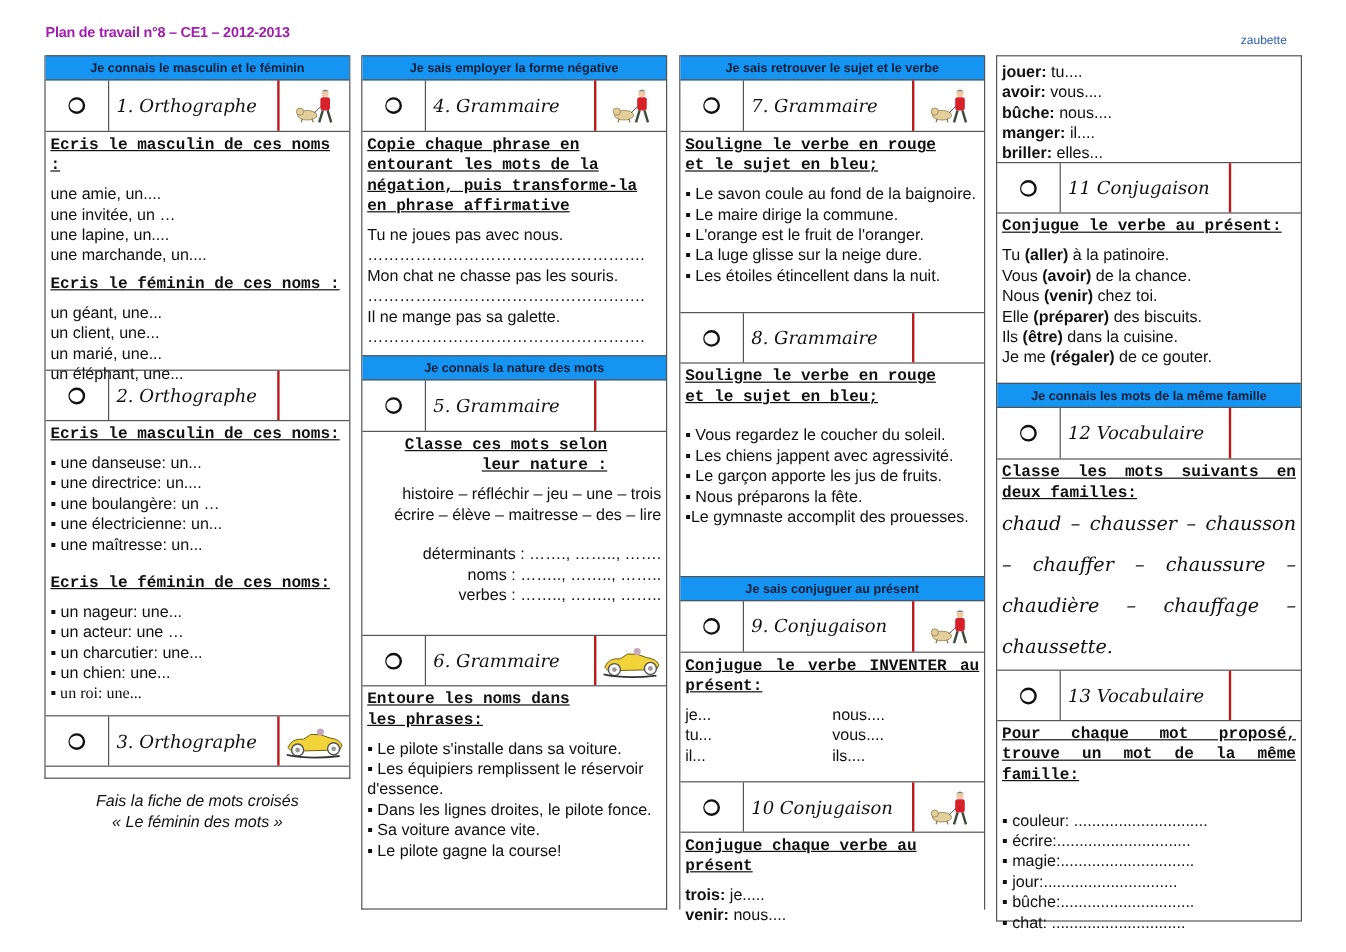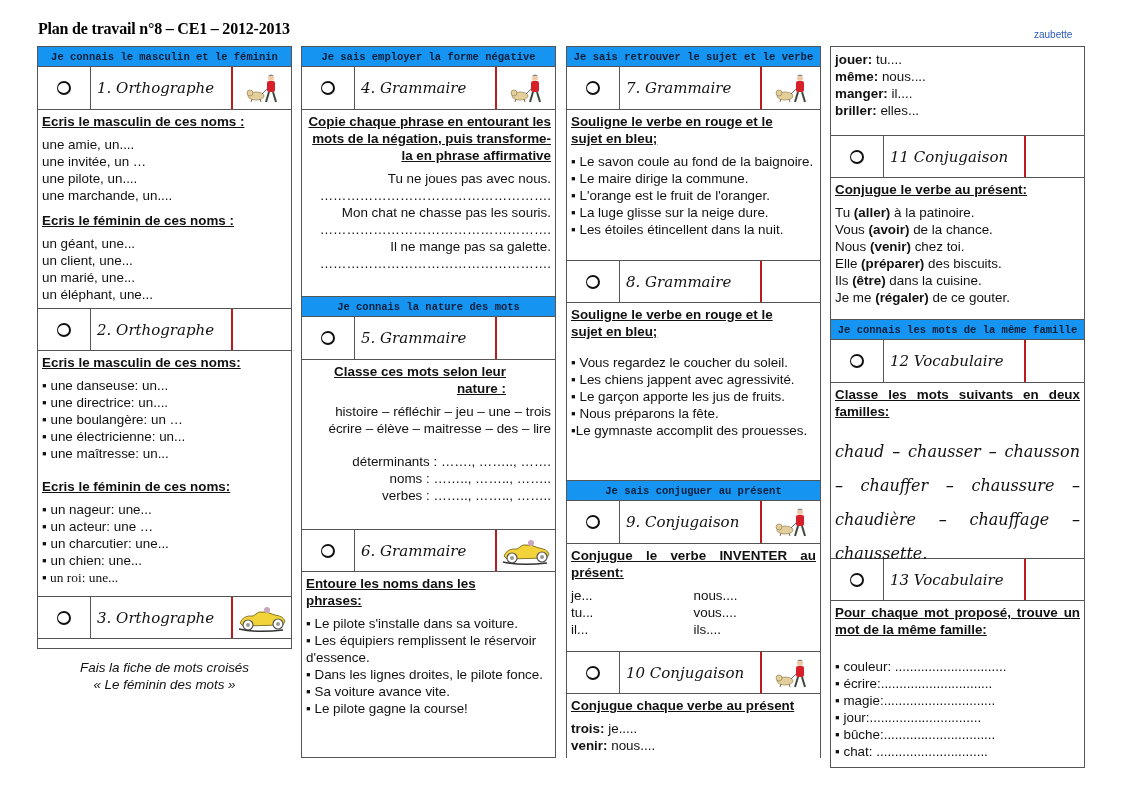--- a/index.html
+++ b/index.html
@@ -1,37 +1,37 @@
 <!DOCTYPE html>
 <html><head>
 <meta charset="utf-8">
 <style>
   * { box-sizing: border-box; margin: 0; padding: 0; }
   html, body { width: 1122px; height: 793px; background: #ffffff; overflow: hidden; }
   body { position: relative; font-family: "Liberation Sans", "DejaVu Sans", sans-serif; color: #111; }
 
-  .page-title { position: absolute; left: 38px; top: 20px; font-family: Liberation Serif, serif; font-weight: bold; font-size: 16px; color: #000000; letter-spacing: -0.2px; }
+  .page-title { position: absolute; left: 38px; top: 20px; font-family: Liberation Sans, sans-serif; font-weight: bold; font-size: 12px; color: #a21caf; letter-spacing: -0.2px; }
   .author { position: absolute; left: 1034px; top: 29px; font-size: 10px; color: #2a5bb8; }
 
   .col { position: absolute; top: 46px; border-left: 1px solid #555; border-right: 1px solid #555; }
   #col1 { left: 37px; width: 255px; height: 603px; border-bottom: 1px solid #555; }
   #col2 { left: 301px; width: 255px; height: 712px; border-bottom: 1px solid #555; }
   #col3 { left: 566px; width: 255px; height: 712px; }
   #col4 { left: 830px; width: 255px; height: 722px; top: 46px; border-bottom: 1px solid #555; }
 
-  .banner { background: #1694f2; color: #0b1f3a; font-family: Liberation Mono, monospace; font-weight: bold; font-size: 10.5px; text-align: center; height: 21px; line-height: 21px; border-top: 1px solid #555; border-bottom: 1px solid #555; white-space: nowrap; overflow: hidden; }
+  .banner { background: #1694f2; color: #0b1f3a; font-family: Liberation Sans, sans-serif; font-weight: bold; font-size: 10.5px; text-align: center; height: 21px; line-height: 21px; border-top: 1px solid #555; border-bottom: 1px solid #555; white-space: nowrap; overflow: hidden; }
 
   .head-row { display: flex; height: 43px; border-bottom: 1px solid #555; }
   .head-row .check { width: 53px; border-right: 1px solid #555; display: flex; align-items: center; justify-content: center; }
   .head-row .title { flex: 1; border-right: 2px solid #b91c1c; display: flex; align-items: center; padding-left: 6px; font-family: "DejaVu Serif", serif; font-style: italic; font-size: 15px; color: #111; white-space: nowrap; }
   .head-row .pic { width: 58px; display: flex; align-items: center; justify-content: center; }
   .ring { width: 14px; height: 14px; border-radius: 50%; border: 2.5px solid #111; border-left-width: 1.5px; border-bottom-width: 2px; }
 
   .body { padding: 3px 4px 4px 4px; font-size: 13.4px; line-height: 17px; }
-  .body .instr { font-weight: bold; text-decoration: underline; margin-bottom: 6px; }
+  .body .instr { font-weight: bold; text-decoration: underline; margin-bottom: 6px; font-family: Liberation Mono, monospace; }
   .body .line { white-space: nowrap; }
   .body .gap { height: 8px; }
   .just { text-align: justify; text-align-last: left; }
   .cursive { font-family: "DejaVu Serif", serif; font-style: italic; font-size: 16px; line-height: 34px; }
   .italic-center { text-align: center; font-style: italic; padding-top: 20px; line-height: 17px; }
   .two-col { display: flex; align-items: flex-end; }
   .two-col > div { width: 130px; }
   .b { font-weight: bold; }
   .serif-line { font-family: "Liberation Serif", serif; }
 
@@ -80,21 +80,21 @@
     <div class="pic">
         <svg width="40" height="32" viewBox="0 0 40 32">
           <use href="#dogwalker"></use>
         </svg>
       </div>
   </div>
   <div class="body" style="height:198px;">
     <div class="instr">Ecris le masculin de ces noms :</div>
     <div class="line">une amie, un....</div>
     <div class="line">une invitée, un …</div>
-    <div class="line">une pilote, un....</div>
+    <div class="line">une lapine, un....</div>
     <div class="line">une marchande, un....</div>
     <div class="gap"></div>
     <div class="instr">Ecris le féminin de ces noms :</div>
     <div class="line">un géant, une...</div>
     <div class="line">un client, une...</div>
     <div class="line">un marié, une...</div>
     <div class="line">un éléphant, une...</div>
   </div>
 
   <div class="head-row box-border-top">
@@ -143,21 +143,21 @@
     <div class="check">
         <div class="ring"></div>
       </div>
     <div class="title">4. Grammaire</div>
     <div class="pic">
         <svg width="40" height="32" viewBox="0 0 40 32">
           <use href="#dogwalker"></use>
         </svg>
       </div>
   </div>
-  <div class="body" style="height:186px;text-align:right;">
+  <div class="body" style="height:186px;">
     <div class="instr">Copie chaque phrase en entourant les mots de la négation, puis transforme-la en phrase affirmative</div>
     <div class="line">Tu ne joues pas avec nous.</div>
     <div class="line">…………………………………………….</div>
     <div class="line">Mon chat ne chasse pas les souris.</div>
     <div class="line">…………………………………………….</div>
     <div class="line">Il ne mange pas sa galette.</div>
     <div class="line">…………………………………………….</div>
   </div>
 
   <div class="banner">Je connais la nature des mots</div>
@@ -279,21 +279,22 @@
   <div class="body">
     <div class="instr">Conjugue chaque verbe au présent</div>
     <div><span class="b">trois:</span><span> je.....</span></div>
     <div><span class="b">venir:</span><span> nous....</span></div>
   </div>
 </div>
 
 <div id="col4" class="col" style="border-top:1px solid #555;">
   <div class="body" style="height:88px; padding-top:4px;">
     <div><span class="b">jouer:</span><span> tu....</span></div>
-    <div><span class="b">même:</span><span> nous....</span></div>
+    <div><span class="b">avoir:</span><span> vous....</span></div>
+    <div><span class="b">bûche:</span><span> nous....</span></div>
     <div><span class="b">manger:</span><span> il....</span></div>
     <div><span class="b">briller:</span><span> elles...</span></div>
   </div>
 
   <div class="head-row box-border-top">
     <div class="check">
         <div class="ring"></div>
       </div>
     <div class="title">11 Conjugaison</div>
     <div class="pic"></div>
@@ -310,21 +311,21 @@
 
   <div class="banner">Je connais les mots de la même famille</div>
   <div class="head-row">
     <div class="check">
         <div class="ring"></div>
       </div>
     <div class="title">12 Vocabulaire</div>
     <div class="pic"></div>
   </div>
   <div class="body" style="height:175px;">
-    <div class="instr just" style="margin-bottom:15px">Classe les mots suivants en deux familles:</div>
+    <div class="instr just" style="margin-bottom:0">Classe les mots suivants en deux familles:</div>
     <div class="cursive just">chaud – chausser – chausson – chauffer – chaussure – chaudière – chauffage – chaussette.</div>
   </div>
 
   <div class="head-row box-border-top">
     <div class="check">
         <div class="ring"></div>
       </div>
     <div class="title">13 Vocabulaire</div>
     <div class="pic"></div>
   </div>

